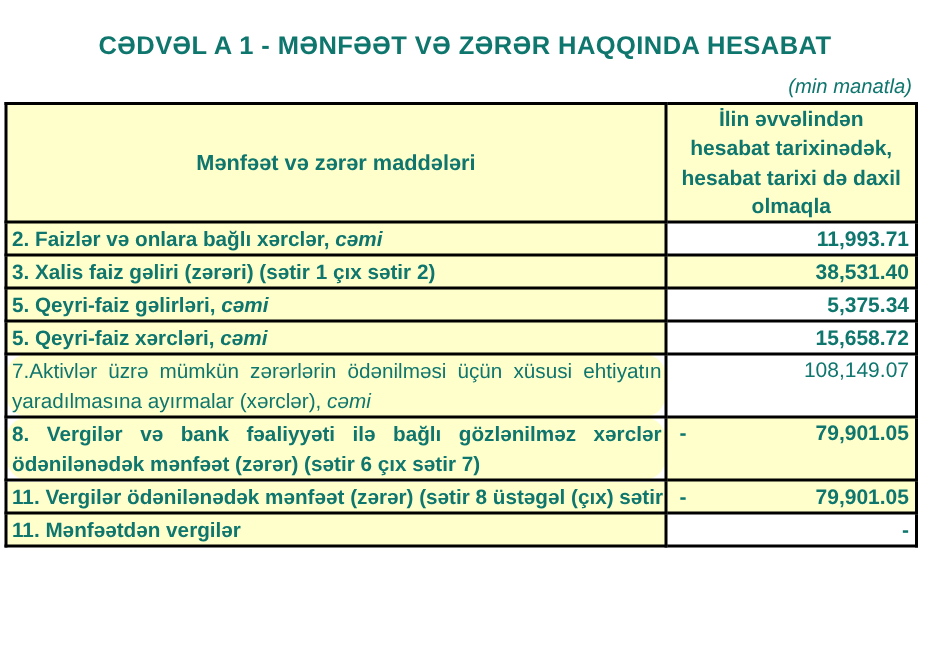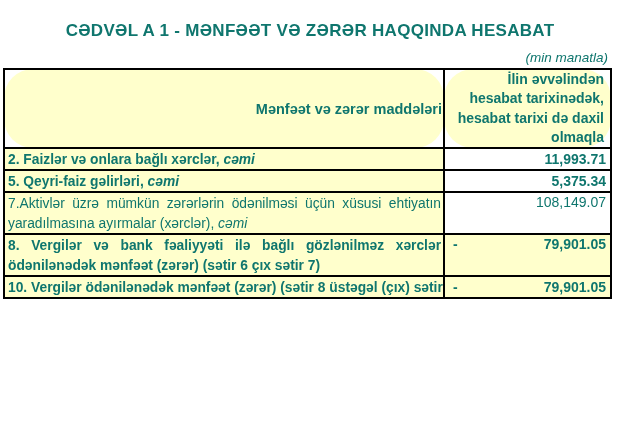--- a/index.html
+++ b/index.html
@@ -17,40 +17,40 @@
   }
   table.pnl {
     border-collapse:collapse; table-layout:fixed;
     margin-left:3px; width:609px;
   }
   .pnl th, .pnl td { border:2px solid #000; }
   .pnl col.c-label { width:440px; }
   .pnl col.c-value { width:167px; }
   .pnl thead tr { height:62px; }
   .pnl th {
-    background:#FFFFCC; font-weight:bold; vertical-align:middle; text-align:right;border-radius:29px;
+    background:#FFFFCC; font-weight:bold; vertical-align:middle; text-align:center;
   }
   .pnl th.h-items { font-size:14.5px; }
   .pnl th.h-period { font-size:14px; line-height:1.38; padding:0 6px; }
   .pnl td.label {
     background:#FFFFCC; font-weight:bold; font-size:13.8px; line-height:1.4;
     padding:0 2px 0 3px; vertical-align:middle;
   }
   .pnl td.value {
     background:#ffffff; font-weight:bold; font-size:14px;
     padding:0 4px 0 8px; vertical-align:middle;
   }
   .pnl tr.val-yellow td.value { background:#FFFFCC; }
   .pnl tr.regular td.label, .pnl tr.regular td.value { font-weight:normal; }
   .pnl tr.h1 { height:22px; }
   .pnl tr.tall { height:42px; }
   .pnl tr.tall td { vertical-align:top; }
   .pnl tr.tall td.label { padding-top:1px; }
   .pnl tr.tall td.value { padding-top:1px; }
-  .pnl td.label.justify { text-align:justify; }
+  .pnl td.label.justify { text-align:justify;border-radius:15px; }
   .pnl td.label.nowrap { white-space:nowrap; overflow:hidden; }
   .pnl td.label .it { font-style:italic; }
   .pnl .cellflex { display:flex; justify-content:space-between; align-items:baseline; }
 </style>
 </head>
 <body>
 
 <div class="page">
 
   <div class="title">CƏDVƏL A 1 - MƏNFƏƏT VƏ ZƏRƏR HAQQINDA HESABAT</div>
@@ -73,31 +73,49 @@
       <tr class="h1">
         <td class="label"><span>2. Faizlər və onlara bağlı xərclər, </span><span class="it">cəmi</span></td>
         <td class="value">
             <div class="cellflex">
               <span></span>
               <span>11,993.71</span>
             </div>
           </td>
       </tr>
 
+      <tr class="h1 val-yellow">
+        <td class="label"><span>3. Xalis faiz gəliri (zərəri) (sətir 1 çıx sətir 2)</span><span class="it"></span></td>
+        <td class="value">
+            <div class="cellflex">
+              <span></span>
+              <span>38,531.40</span>
+            </div>
+          </td>
+      </tr>
 
       <tr class="h1">
         <td class="label"><span>5. Qeyri-faiz gəlirləri, </span><span class="it">cəmi</span></td>
         <td class="value">
             <div class="cellflex">
               <span></span>
               <span>5,375.34</span>
             </div>
           </td>
       </tr>
 
+      <tr class="h1">
+        <td class="label"><span>5. Qeyri-faiz xərcləri, </span><span class="it">cəmi</span></td>
+        <td class="value">
+            <div class="cellflex">
+              <span></span>
+              <span>15,658.72</span>
+            </div>
+          </td>
+      </tr>
 
 
       <tr class="tall regular">
         <td class="label justify"><span>7.Aktivlər üzrə mümkün zərərlərin ödənilməsi üçün xüsusi ehtiyatın yaradılmasına ayırmalar (xərclər), </span><span class="it">cəmi</span></td>
         <td class="value">
             <div class="cellflex">
               <span></span>
               <span>108,149.07</span>
             </div>
           </td>
@@ -108,25 +126,34 @@
         <td class="value">
             <div class="cellflex">
               <span>-</span>
               <span>79,901.05</span>
             </div>
           </td>
       </tr>
 
 
       <tr class="h1 val-yellow">
-        <td class="label nowrap"><span>10. Vergilər ödənilənədək mənfəət (zərər) (sətir 8 üstəgəl (çıx) sətir</span><span class="it"></span></td>
+        <td class="label nowrap"><span>11. Vergilər ödənilənədək mənfəət (zərər) (sətir 8 üstəgəl (çıx) sətir</span><span class="it"></span></td>
         <td class="value">
             <div class="cellflex">
               <span>-</span>
               <span>79,901.05</span>
             </div>
           </td>
       </tr>
 
+      <tr class="h1">
+        <td class="label"><span>11. Mənfəətdən vergilər</span><span class="it"></span></td>
+        <td class="value">
+            <div class="cellflex">
+              <span></span>
+              <span>-</span>
+            </div>
+          </td>
+      </tr>
 
     </tbody>
   </table>
 </div>
 
 </body></html>

